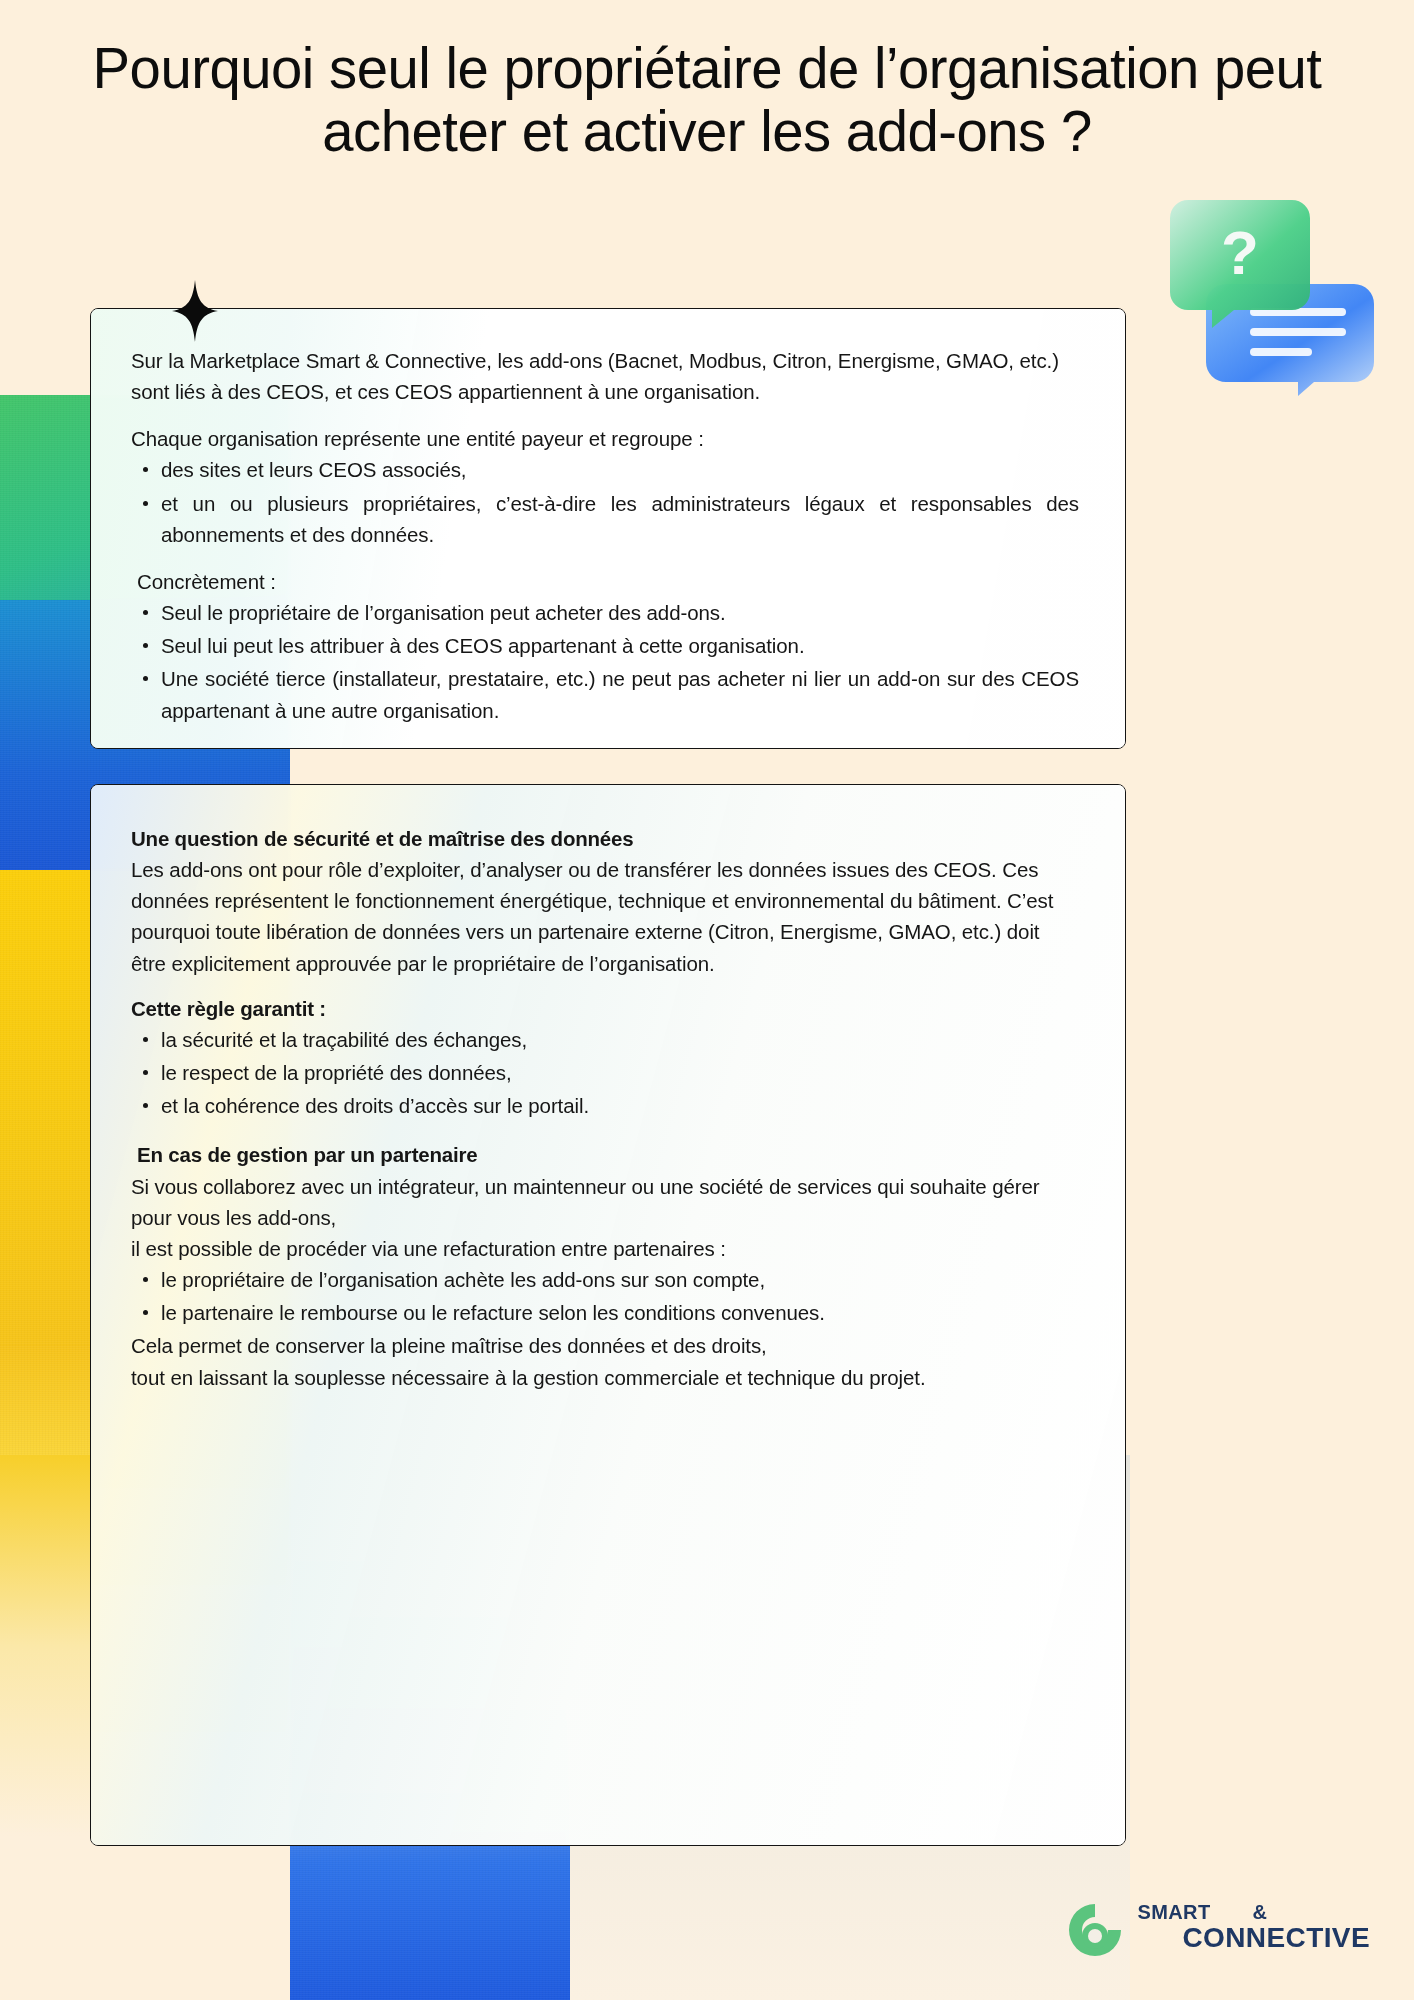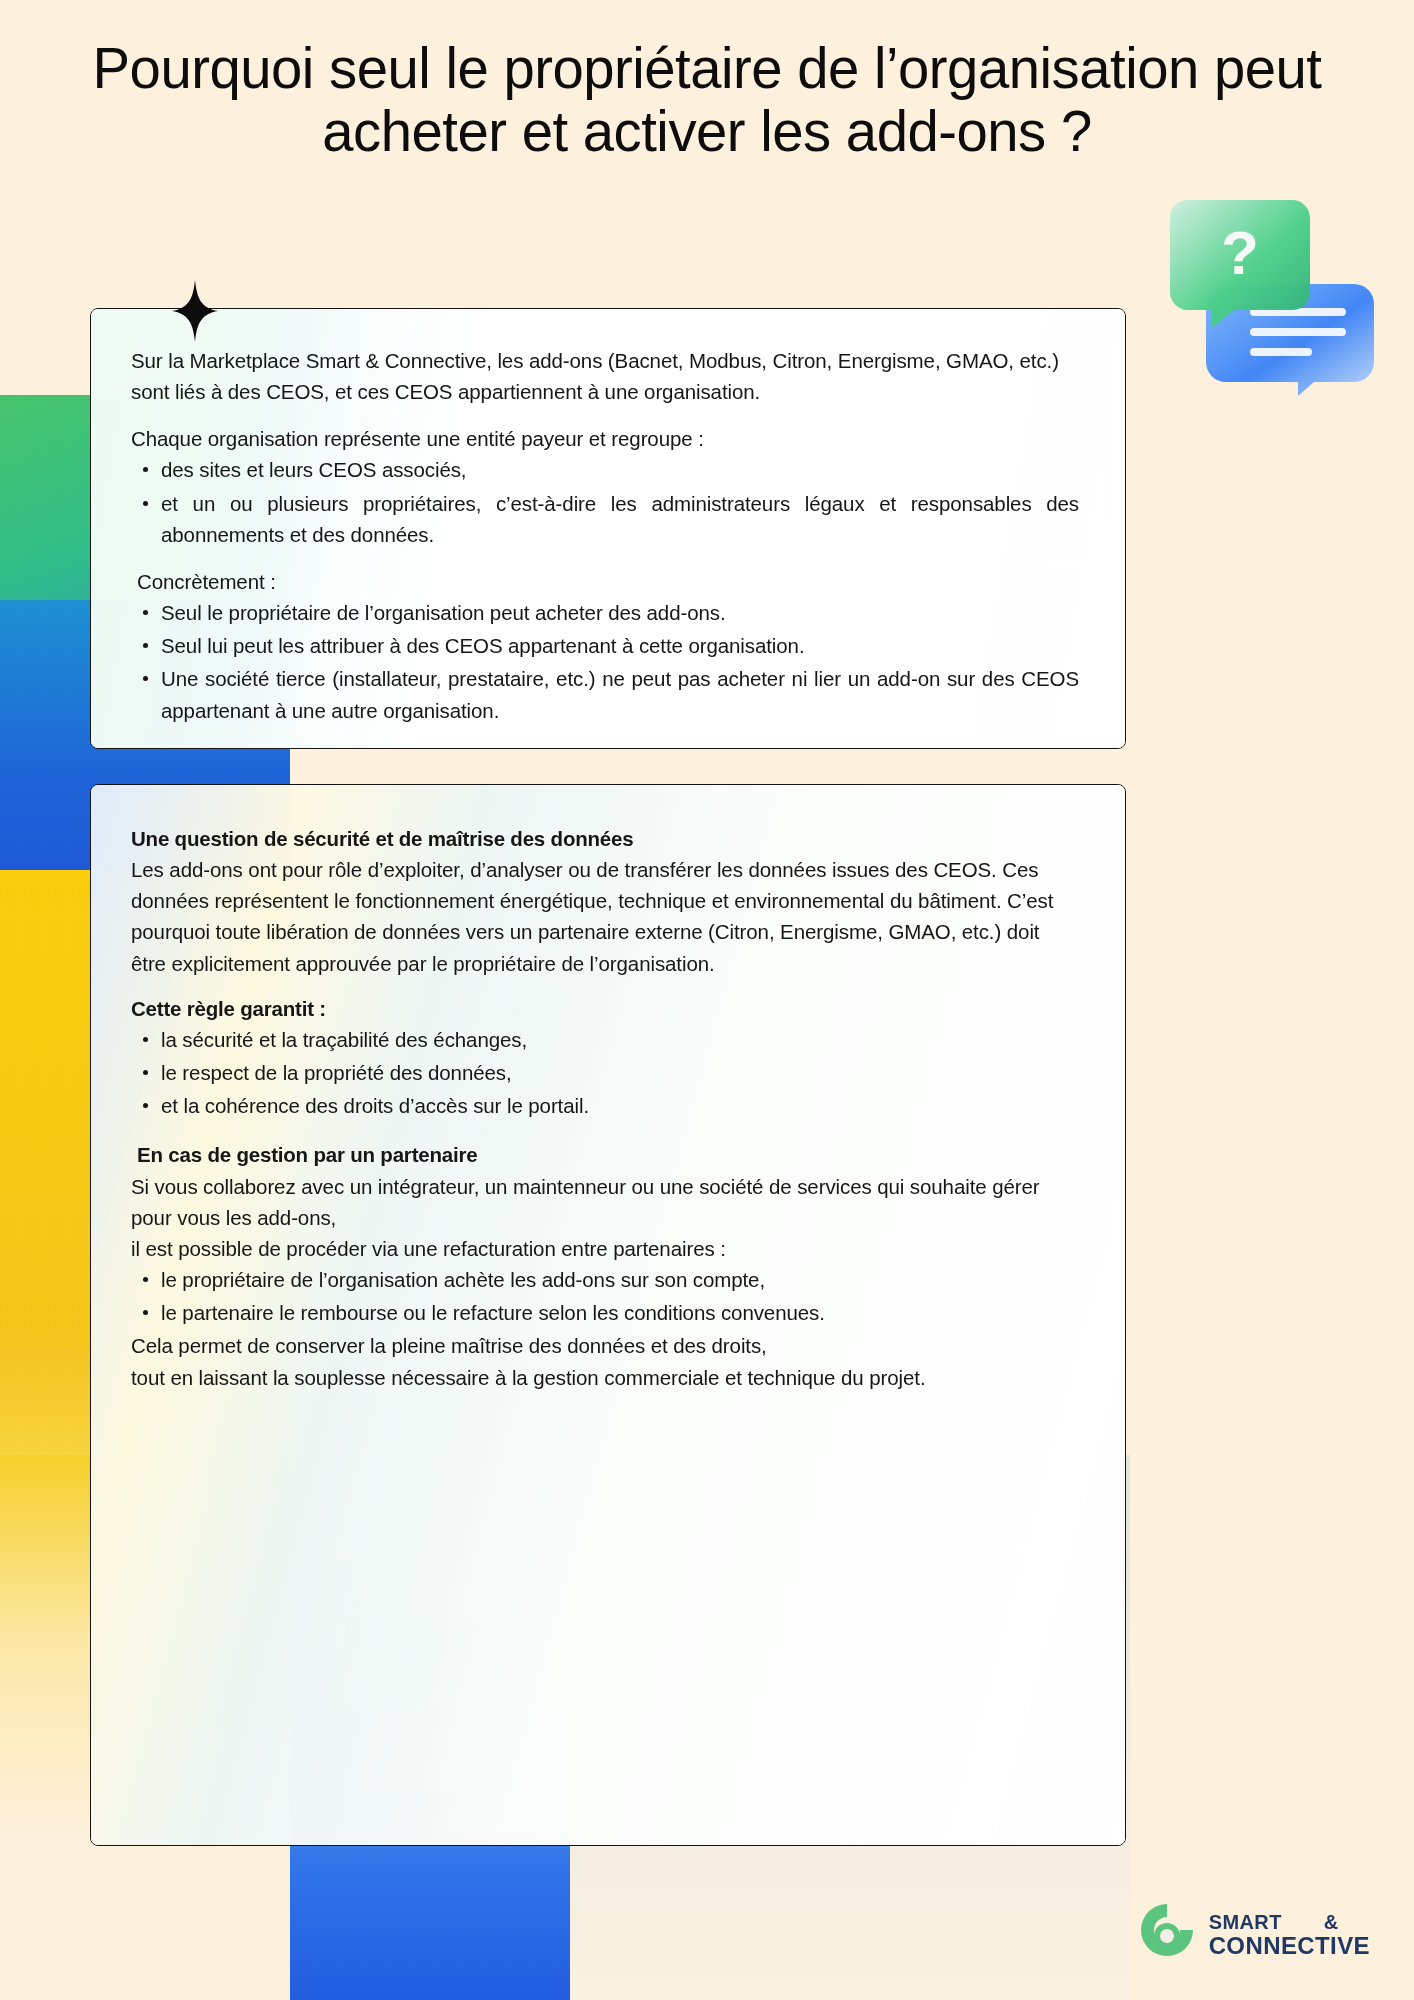--- a/index.html
+++ b/index.html
@@ -131,29 +131,29 @@
     width:5px; height:5px; border-radius:50%;
     background:#161616;
   }
   ul.b li.just { text-align:justify; }
   .hd { font-weight:bold; letter-spacing:-0.2px; }
 
   #card1 .body-text { padding:36px 46px 0 40px; }
   #card2 .body-text { padding:38px 46px 0 40px; }
 
   
-  .logo { position:absolute; right:44px; bottom:42px; display:flex; align-items:flex-end; gap:14px; z-index:6; }
+  .logo { position:absolute; right:44px; bottom:42px; display:flex; align-items:flex-start; gap:14px; z-index:6; }
   .logo-mark { width:56px; height:56px; }
   .logo-words { line-height:1.0; }
   .logo-line1 { display:flex; align-items:center; gap:42px; }
   .logo-words span {
     font-weight:bold; color:#1F3864; font-size:20px; letter-spacing:0.4px;
     font-stretch:condensed;
   }
-  .logo-words .l2 { font-size:24px; display:block; margin-top:2px; }
+  .logo-words .l2 { font-size:28px; display:block; margin-top:2px;margin-left:45px; }
 </style>
 </head>
 <body>
 
 <div class="deco-layer">
   <div class="blk blk-green">
       <div class="noise"></div>
     </div>
   <div class="blk blk-blue">
       <div class="noise"></div>

